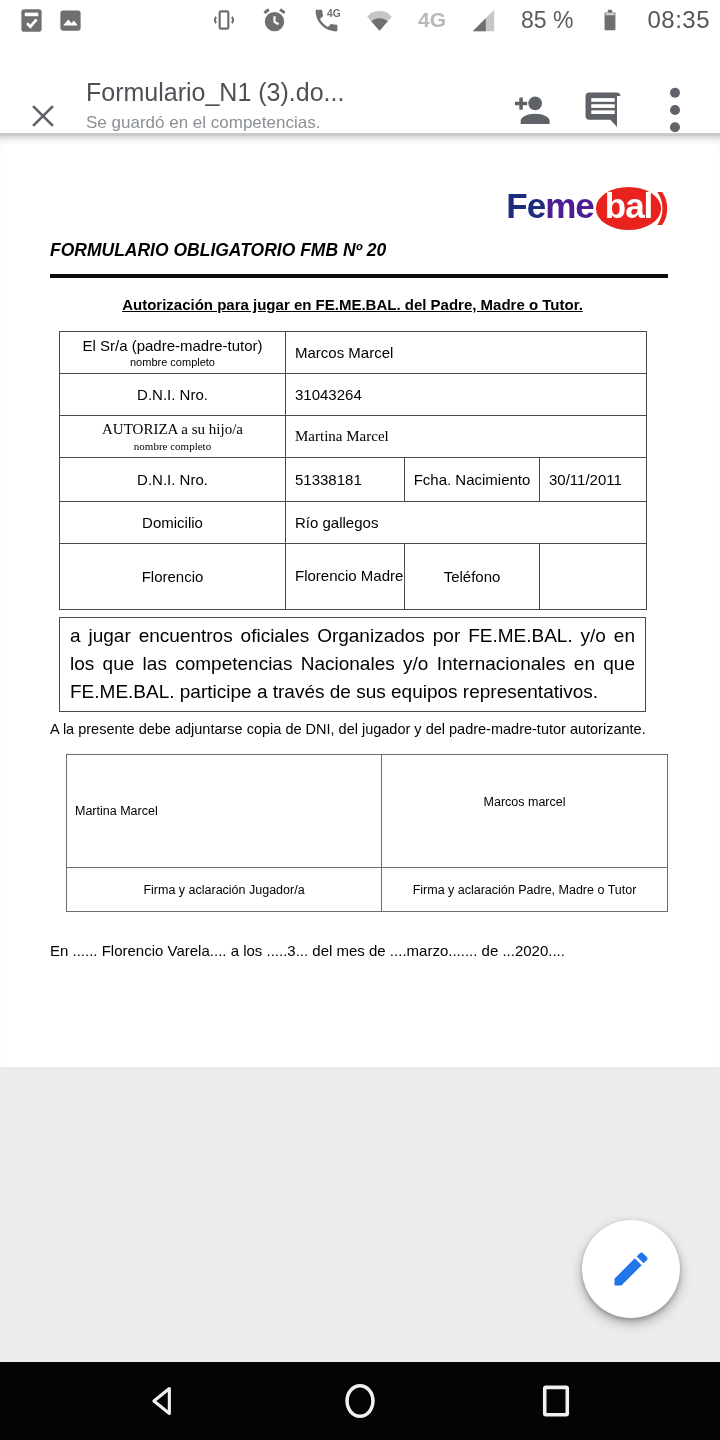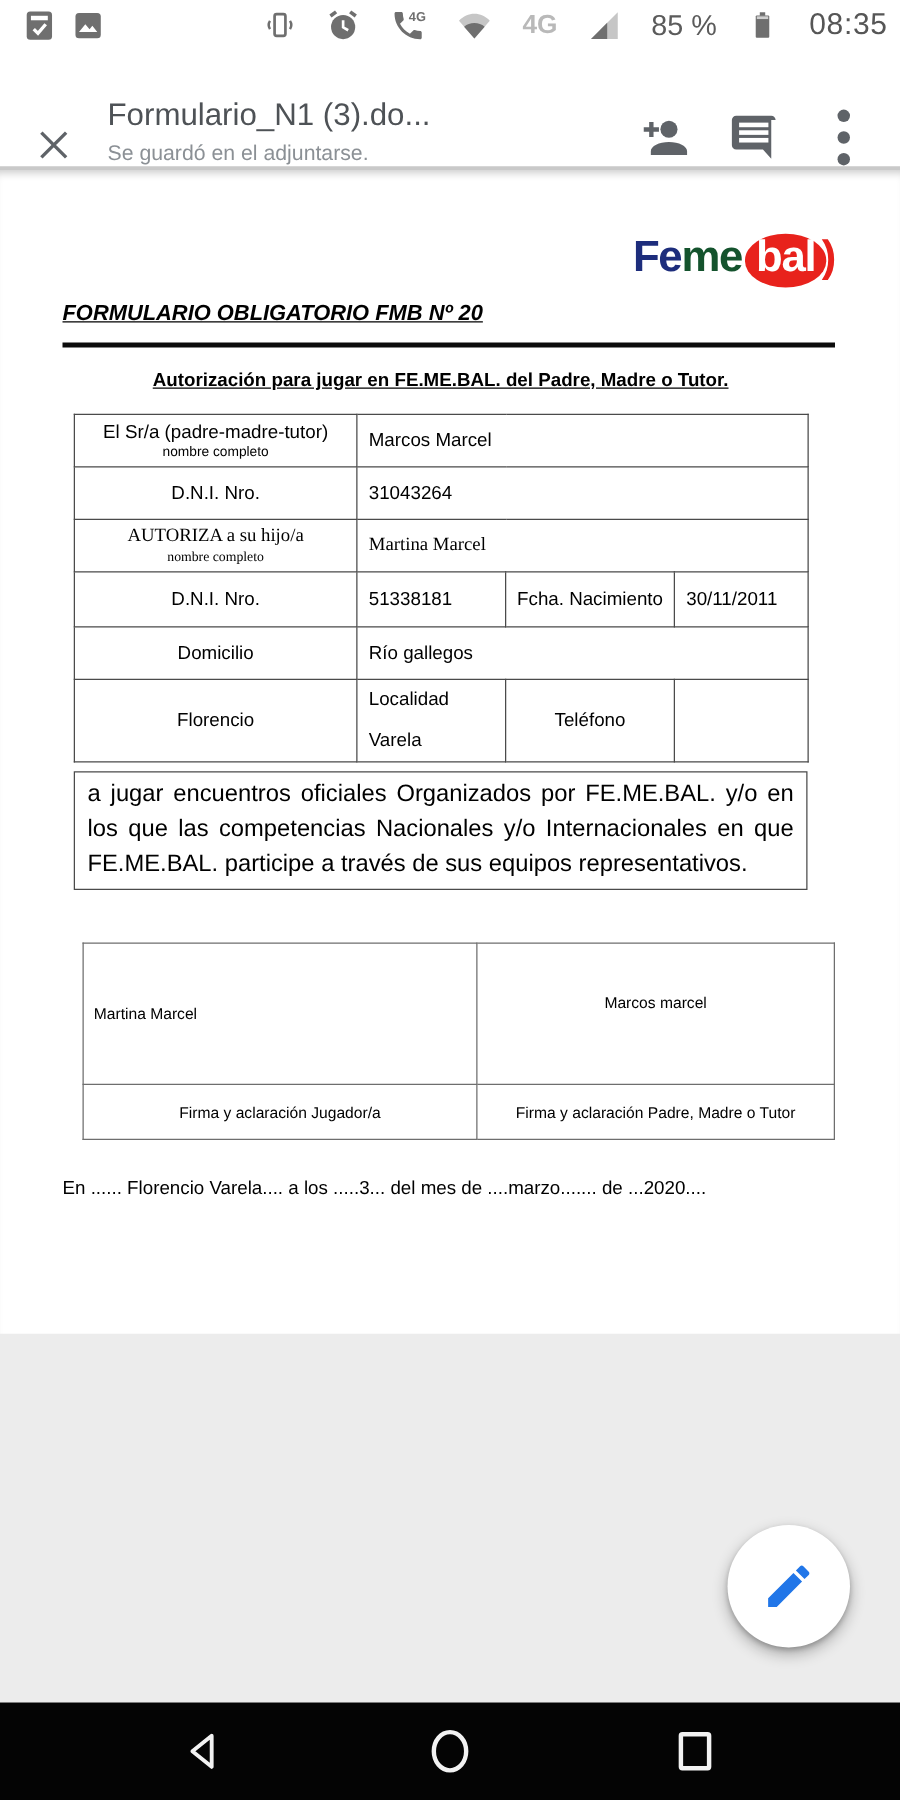--- a/index.html
+++ b/index.html
@@ -32,27 +32,27 @@
   .action-btn { display:flex; align-items:center; justify-content:center; width:46px; height:46px; cursor:pointer; }
   .app-divider { position:absolute; top:133px; left:0; width:720px; height:3px; background:#c9c9c9; }
   
   .doc {
     position:absolute; top:136px; left:0; width:720px; height:931px; background:#fff;
     box-shadow: inset 0 7px 7px -5px rgba(0,0,0,0.22);
     color:#000;
   }
   .logo { position:absolute; top:50px; right:52px; font-weight:bold; font-size:35px; letter-spacing:-1px; white-space:nowrap; }
   .logo-fe { color:#1d2d7c; }
-  .logo-me { color:#14532d; }
+  .logo-me { color:#4c1d95; }
   .logo-oval {
     display:inline-block; background:#e8221c; color:#fff; border-radius:50%;
     padding:0px 9px 4px 9px; margin-left:2px; line-height:1.1;
   }
   .logo-paren { color:#e8221c; margin-left:-4px; }
-  .doc-heading { position:absolute; top:104px; left:50px; font-size:17.5px; font-weight:bold; font-style:italic; color:#000;text-decoration:underline; }
+  .doc-heading { position:absolute; top:104px; left:50px; font-size:17.5px; font-weight:bold; font-style:italic; color:#000; }
   .heading-rule { position:absolute; top:138px; left:50px; width:618px; height:4px; background:#0c0c0c; }
   .doc-subheading { position:absolute; top:160px; left:0; width:705px; text-align:center; font-size:15px; font-weight:bold; text-decoration:underline; }
   table { border-collapse:collapse; }
   .main-table { position:absolute; top:195px; left:59px; width:587px; table-layout:fixed; }
   .main-table td { border:1px solid #4a4a4a; font-size:15px; vertical-align:middle; }
   .main-table .lbl { text-align:center; }
   .main-table .val { text-align:left; padding-left:9px; }
   .sub-lbl { font-size:11px; margin-top:2px; }
   .wrap-val { line-height:2.15; }
   .para-box {
@@ -133,21 +133,21 @@
   </div>
 
   <div class="app-bar">
     <div class="close-btn">
       <svg width="34" height="34" viewBox="0 0 24 24">
           <path d="M5 5 L19 19 M19 5 L5 19" stroke="#5f6368" stroke-width="1.9"></path>
         </svg>
     </div>
     <div class="titles">
       <div class="doc-title">Formulario_N1 (3).do...</div>
-      <div class="doc-subtitle">Se guardó en el adjuntarse.</div>
+      <div class="doc-subtitle">Se guardó en el competencias.</div>
     </div>
     <div class="actions">
       <div class="action-btn">
         <svg width="44" height="40" viewBox="0 0 24 24" fill="#5f6368">
             <circle cx="14.5" cy="8" r="4.1"></circle>
             <path d="M14.5 14.2c-4.8 0-8.7 2-8.7 4.4V20.4h17.4v-1.8c0-2.4-3.9-4.4-8.7-4.4z"></path>
             <path d="M5 4.5 h2.1 v2.6 h2.6 v2.1 H7.1 v2.6 H5 V9.2 H2.4 V7.1 H5 Z"></path>
           </svg>
       </div>
       <div class="action-btn">
@@ -210,29 +210,30 @@
         <td class="val">51338181</td>
         <td class="lbl">Fcha. Nacimiento</td>
         <td class="val">30/11/2011</td>
       </tr>
       <tr style="height:42px;">
         <td class="lbl">Domicilio</td>
         <td class="val" colspan="3">Río gallegos</td>
       </tr>
       <tr style="height:66px;">
         <td class="lbl">Florencio</td>
-        <td class="val wrap-val">Localidad Varela</td>
+        <td class="val wrap-val">Florencio Madre</td>
         <td class="lbl">Teléfono</td>
         <td class="val"></td>
       </tr>
     </tbody>
       </table>
 
     <div class="para-box">a jugar encuentros oficiales Organizados por FE.ME.BAL. y/o en los que las competencias Nacionales y/o Internacionales en que FE.ME.BAL. participe a través de sus equipos representativos.</div>
 
+    <div class="note-line">A la presente debe adjuntarse copia de DNI, del jugador y del padre-madre-tutor autorizante.</div>
 
     <table class="sig-table">
       <colgroup>
           <col style="width:315px">
           <col style="width:286px">
         </colgroup>
       <tbody>
           <tr style="height:113px;">
         <td class="sig-name-left">Martina Marcel</td>
         <td class="sig-name-right">Marcos marcel</td>

